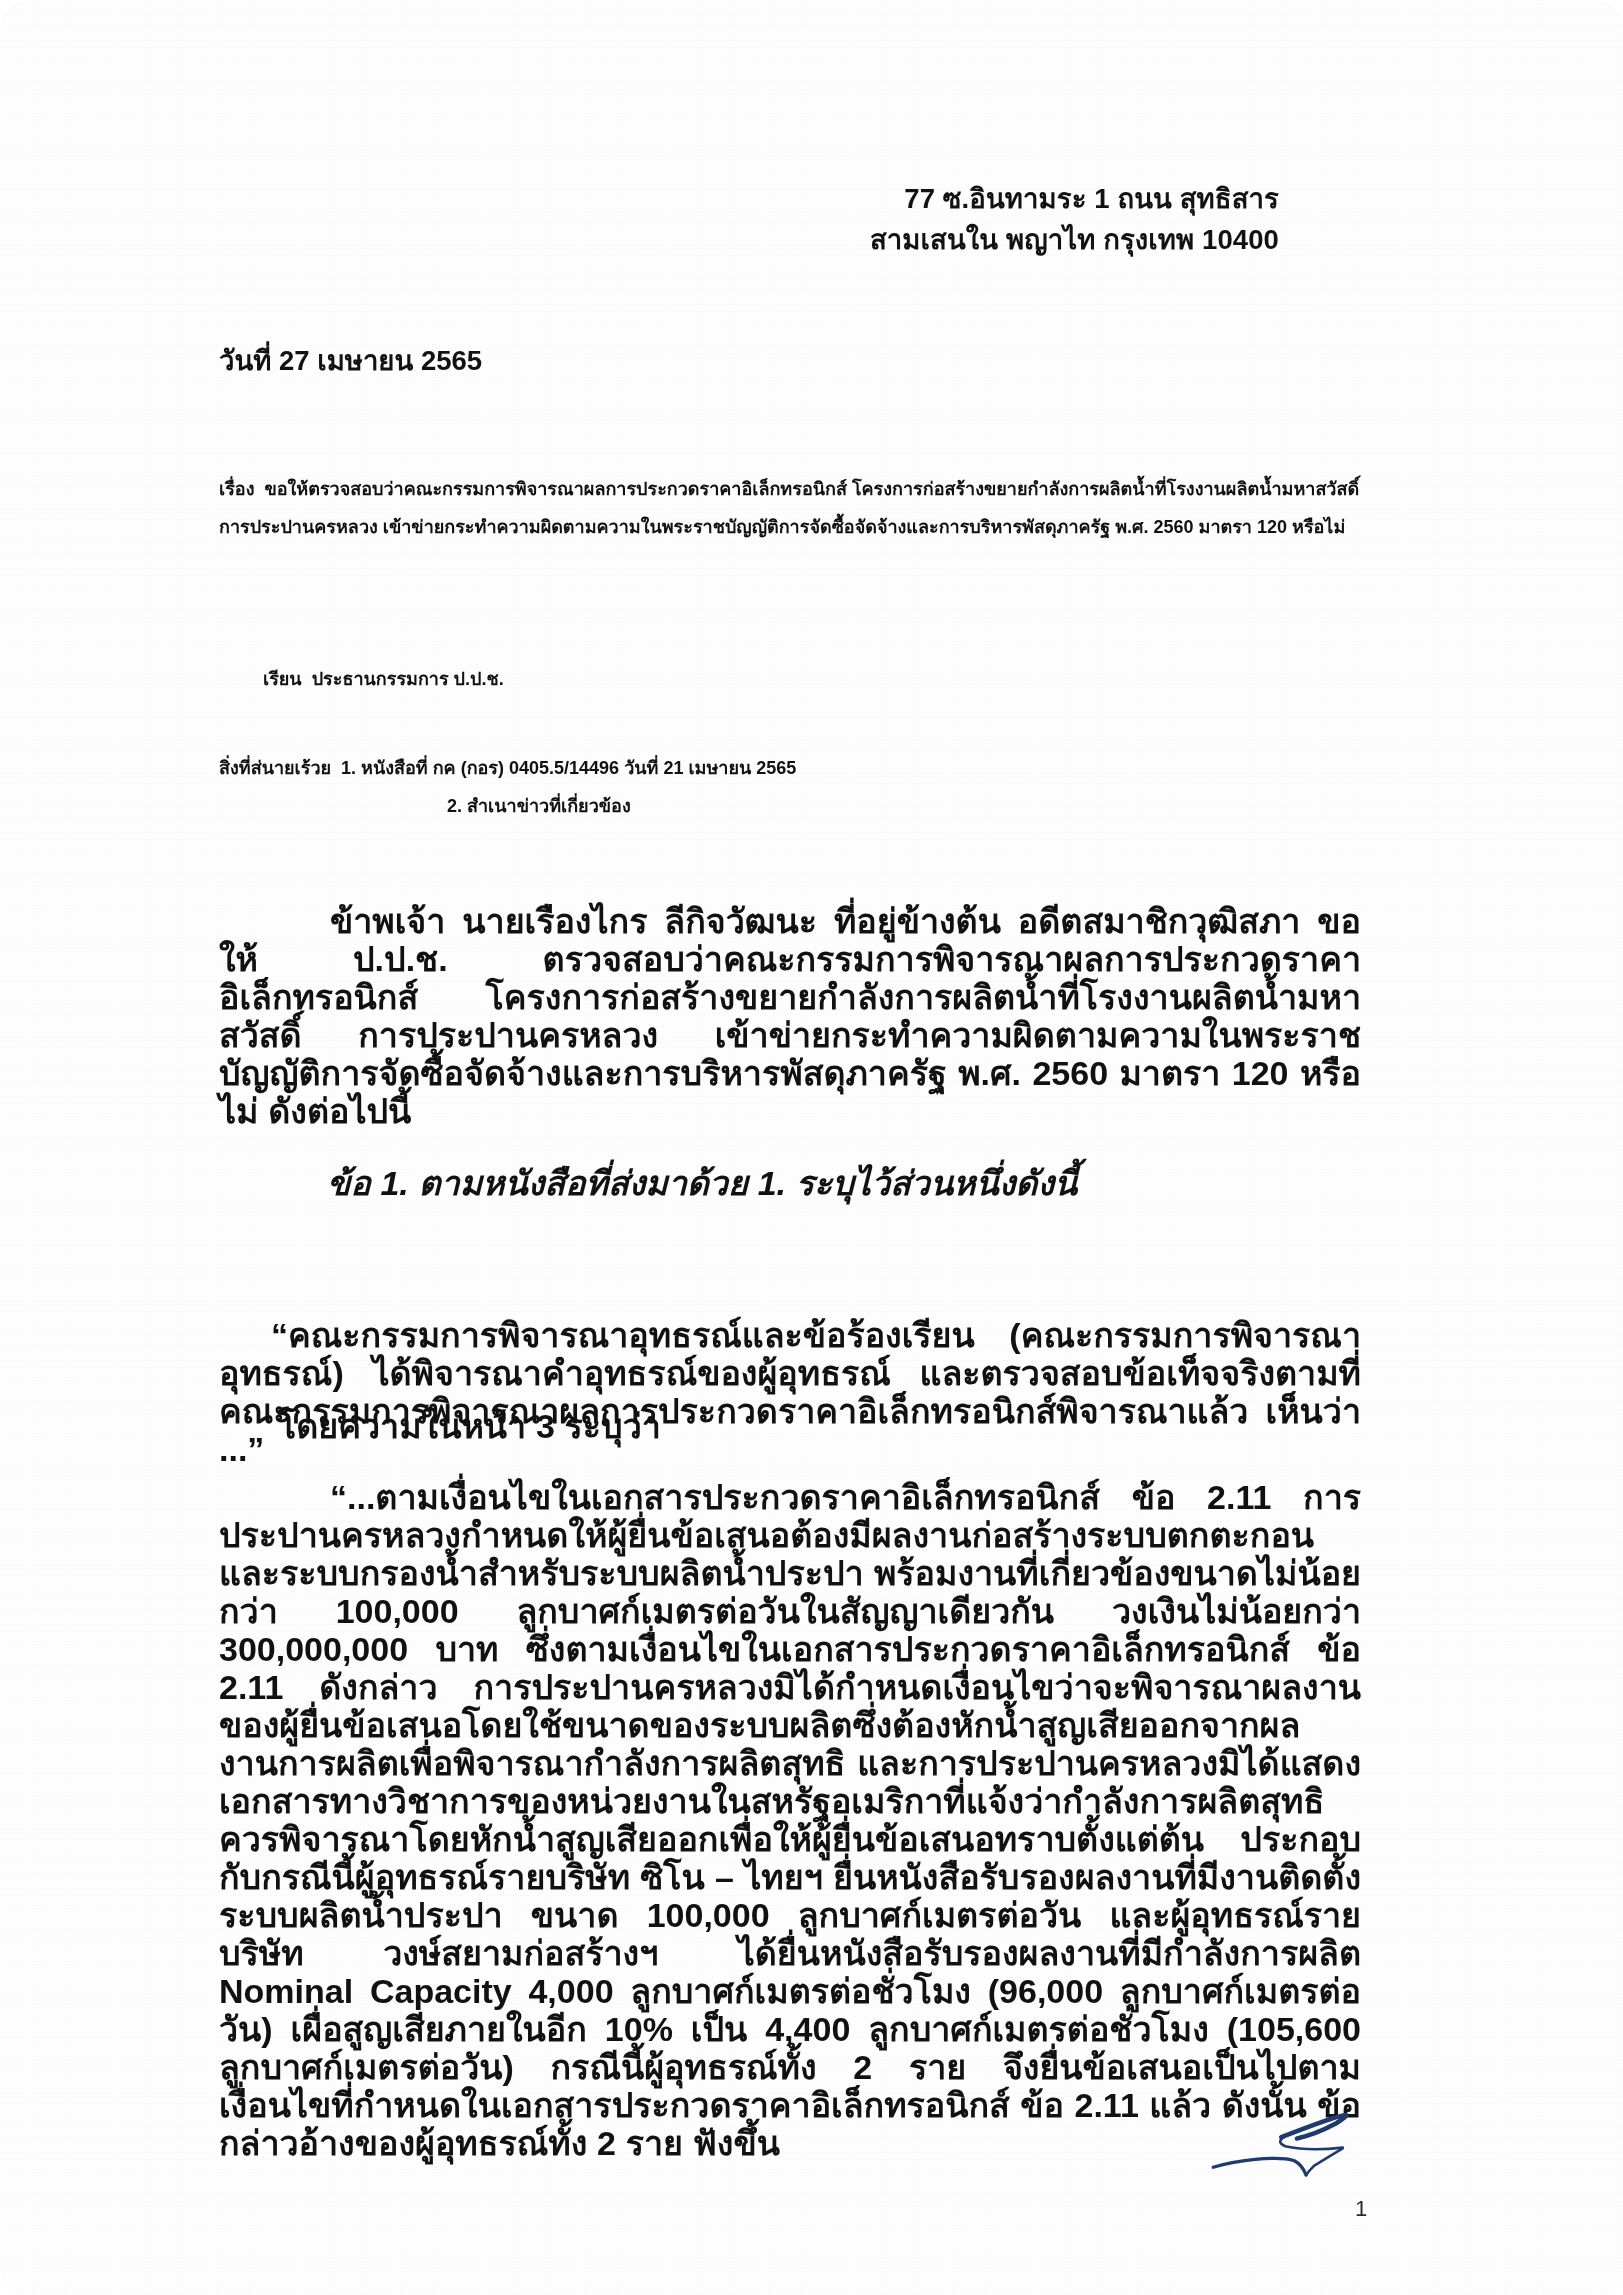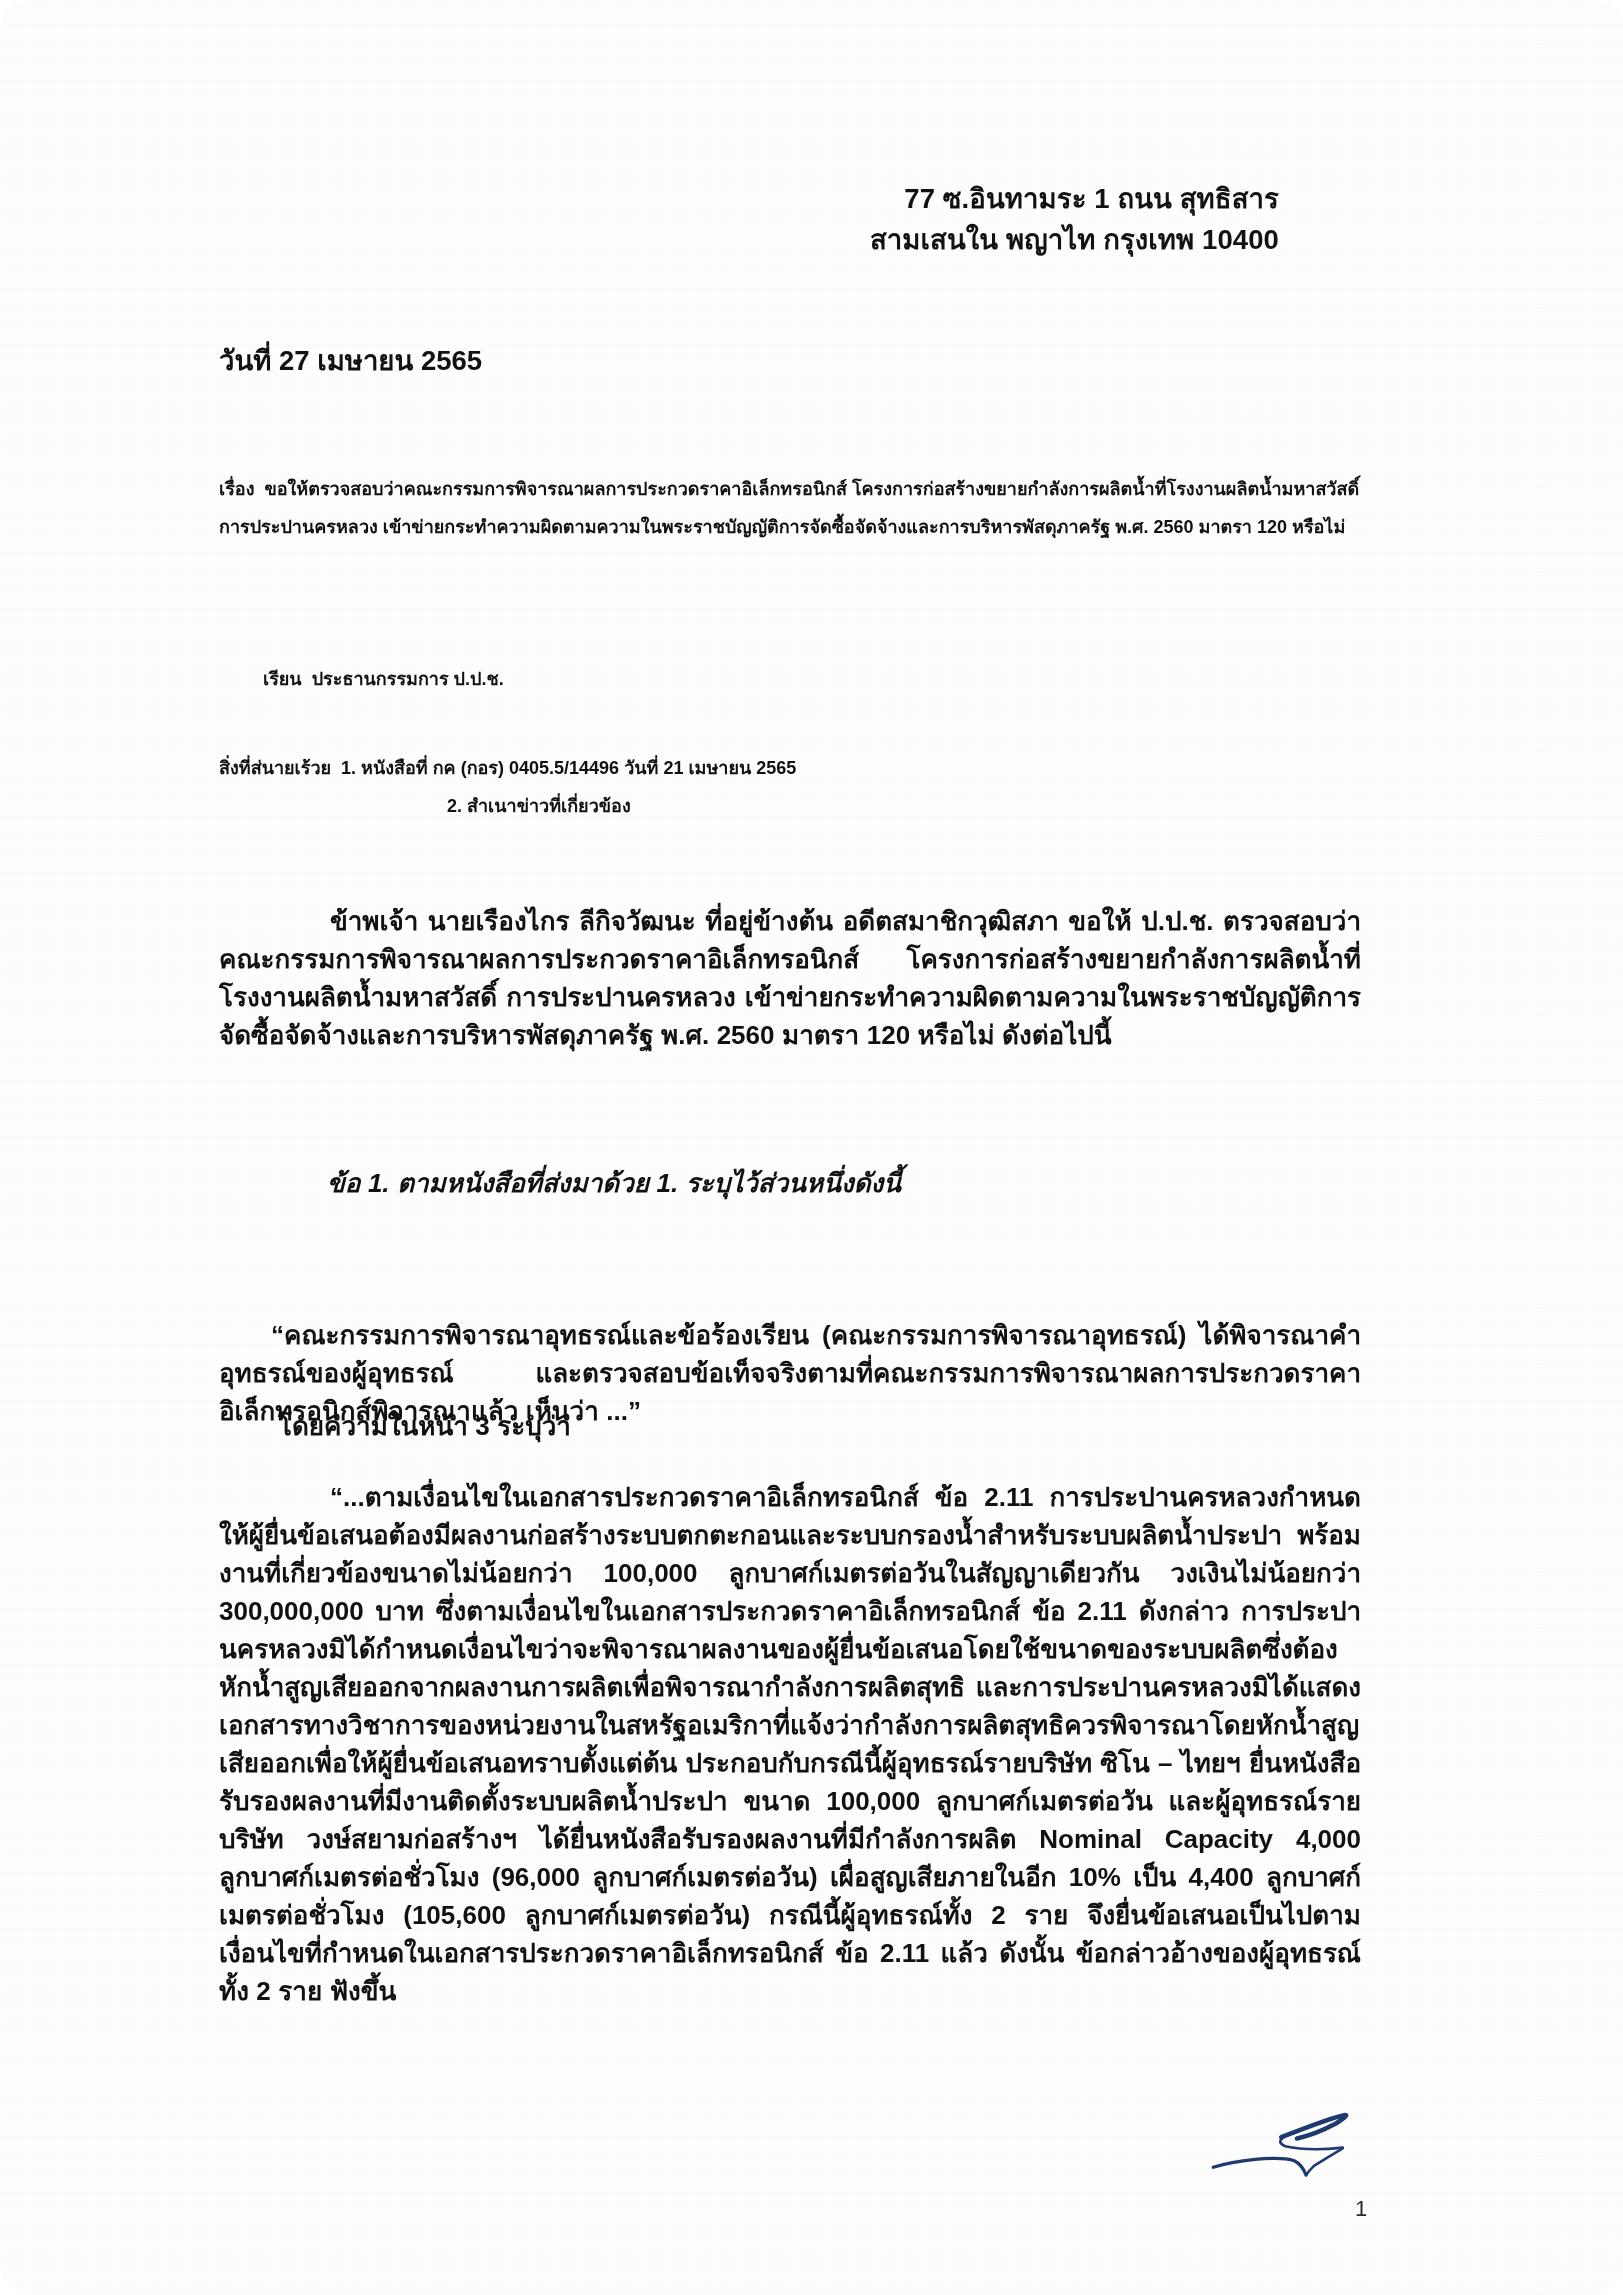--- a/index.html
+++ b/index.html
@@ -92,21 +92,21 @@
   .encl-row.second {
     padding-left: 228px;
   }
 
   
   .body-para {
     position: absolute;
     left: 219px;
     width: 1142px;
     margin: 0;
-    font-size: 26px;
+    font-size: 34px;
     line-height: 38px;
     color: #111111;
     font-weight: 700;
     text-align: justify;
     text-justify: inter-word;
     word-spacing: 0.3px;
   }
   .intro-para {
     top: 902px;
     text-indent: 111px;

